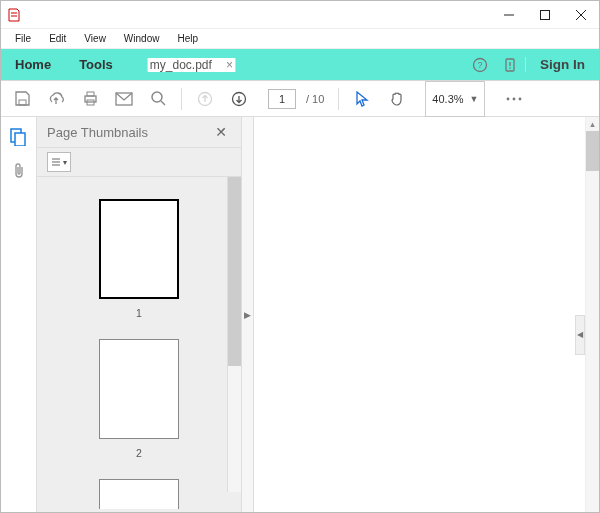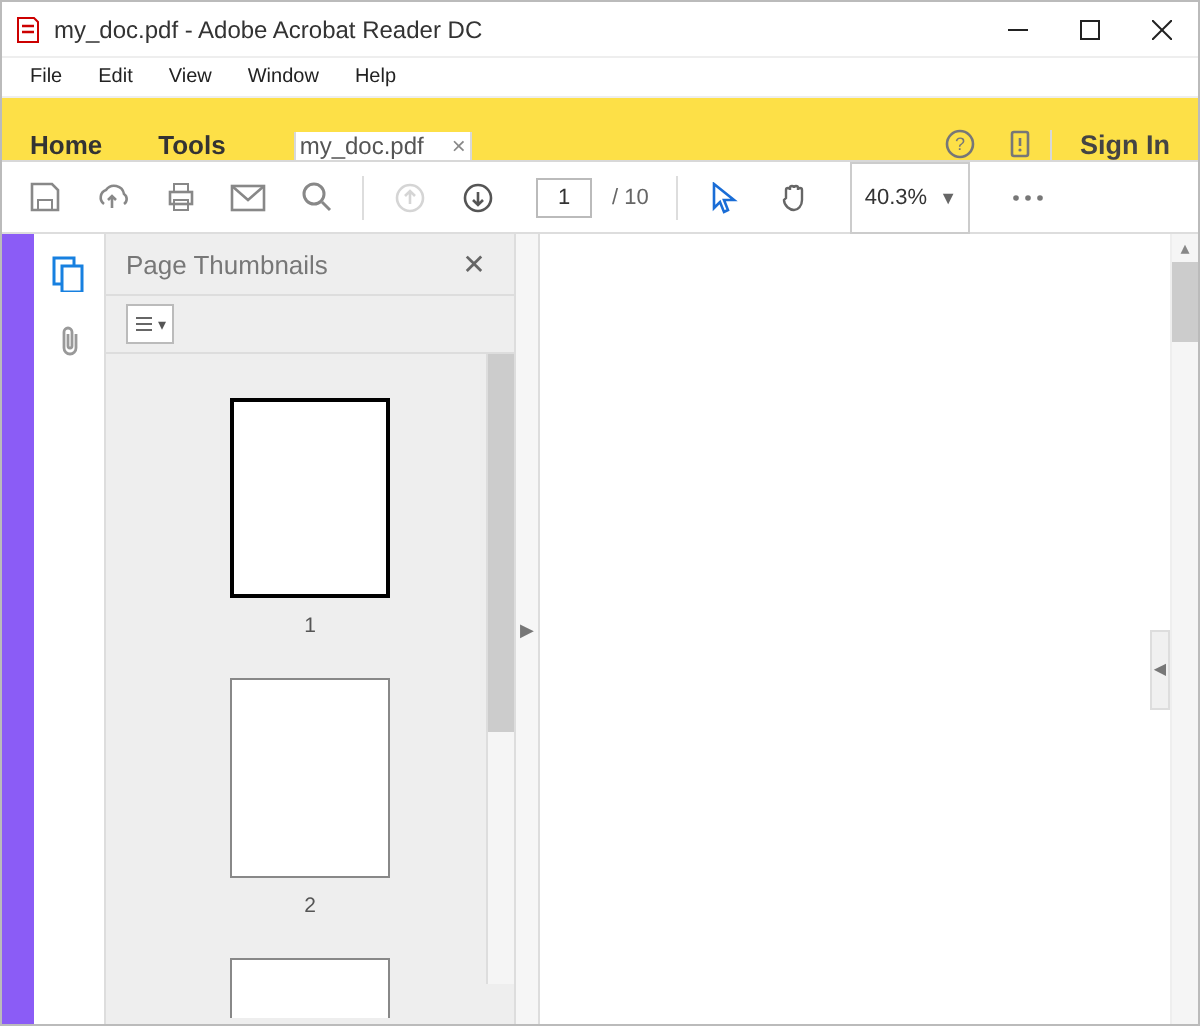--- a/index.html
+++ b/index.html
@@ -4,36 +4,36 @@
 <style>
   * { box-sizing: border-box; margin: 0; padding: 0; font-family: "Segoe UI", Arial, sans-serif; }
   body { width: 600px; height: 513px; border: 1px solid #bbb; background: #fff; overflow: hidden; display: flex; flex-direction: column; }
   .titlebar { height: 28px; display: flex; align-items: center; padding: 0 0 0 6px; border-bottom: 1px solid #eee; }
   .titlebar .icon { width: 14px; height: 14px; margin-right: 6px; }
   .titlebar .title { font-size: 12px; color: #333; }
   .winctrls { margin-left: auto; display: flex; }
   .winctrls .wc { width: 36px; height: 28px; display: flex; align-items: center; justify-content: center; font-size: 14px; color: #333; }
   .menubar { height: 20px; display: flex; align-items: center; padding: 0 6px; gap: 2px; border-bottom: 1px solid #eee; }
   .menubar .mi { font-size: 10px; color: #222; padding: 1px 8px; }
-  .navbar { height: 32px; display: flex; align-items: flex-end; background: #fde047; border-bottom: 1px solid #d8d8d8; }
+  .navbar { height: 32px; display: flex; align-items: center; background: #5eead4; border-bottom: 1px solid #d8d8d8; }
   .navbar .tab { display: flex; align-items: center; justify-content: center; padding: 0 14px; font-size: 13px; color: #444; }
   .navbar .tab.home, .navbar .tab.tools { font-weight: 600; color: #333; }
   .navbar .doc-tab { background: #fff; border-left: 1px solid #d8d8d8; border-right: 1px solid #d8d8d8; display: flex; align-items: center; padding: 0 2px; font-size: 12px; color: #555; gap: 14px; }
   .navbar .spacer { flex: 1; }
   .navbar .ni { width: 30px; display: flex; align-items: center; justify-content: center; color: #666; }
   .navbar .signin { padding: 0 14px; display: flex; align-items: center; font-size: 13.5px; font-weight: 600; color: #444; border-left: 1px solid #d8d8d8; }
   .toolbar { height: 36px; display: flex; align-items: center; padding: 0 6px; gap: 4px; border-bottom: 1px solid #ddd; background: #fff; }
   .toolbar .tb { width: 30px; height: 30px; display: flex; align-items: center; justify-content: center; color: #555; }
   .toolbar .sep { width: 1px; height: 22px; background: #ddd; margin: 0 4px; }
   .toolbar .pagebox { width: 28px; height: 20px; border: 1px solid #bbb; font-size: 11px; color: #333; display: flex; align-items: center; justify-content: center; }
   .toolbar .pagetotal { font-size: 11px; color: #666; margin: 0 6px; }
   .toolbar .zoom { height: 36px; padding: 0 6px; border: 1px solid #ccc; font-size: 11px; color: #333; display: flex; align-items: center; gap: 6px; }
   .toolbar .arrow-down { font-size: 9px; color: #666; }
   .toolbar .disabled svg { opacity: 0.35; }
-  .workarea { flex: 1; display: flex; position: relative; background: #8b5cf6; padding-left: 16px; }
+  .workarea { flex: 1; display: flex; position: relative; background: #ef4444; }
   .iconrail { width: 36px; background: #fff; border-right: 1px solid #ddd; display: flex; flex-direction: column; align-items: center; padding-top: 8px; gap: 10px; }
   .iconrail .ri { width: 24px; height: 24px; display: flex; align-items: center; justify-content: center; color: #888; }
   .iconrail .ri.active { color: #1780e0; }
   .panel { width: 205px; background: #eeeeee; border-right: 1px solid #ddd; display: flex; flex-direction: column; }
   .panel-head { height: 30px; display: flex; align-items: center; padding: 0 10px; }
   .panel-head .pt { font-size: 13px; color: #777; flex: 1; }
   .panel-head .px { font-size: 14px; color: #666; width: 20px; text-align: center; }
   .panel-opts { height: 30px; display: flex; align-items: center; padding: 0 10px; border-top: 1px solid #ddd; border-bottom: 1px solid #ddd; }
   .panel-opts .ob { width: 24px; height: 20px; border: 1px solid #bbb; display: flex; align-items: center; justify-content: center; background: #fff; gap:2px; }
   .panel-opts .ob .sm { font-size: 8px; color: #555; }
@@ -57,21 +57,20 @@
 </head>
 <body>
 
 <div class="titlebar">
   <div class="icon">
     <svg width="14" height="14" viewBox="0 0 14 14">
         <path d="M2 1h8l2 2v10H2z" fill="#fff" stroke="#c00"></path>
         <path d="M4 5h6M4 8h6" stroke="#c00" stroke-width="1.2"></path>
       </svg>
   </div>
-  <div class="title">my_doc.pdf - Adobe Acrobat Reader DC</div>
   <div class="winctrls">
     <div class="wc">
         <svg width="10" height="10">
           <line x1="0" y1="5" x2="10" y2="5" stroke="#222" stroke-width="1"></line>
         </svg>
       </div>
     <div class="wc">
         <svg width="10" height="10">
           <rect x="0.5" y="0.5" width="9" height="9" fill="none" stroke="#222"></rect>
         </svg>

